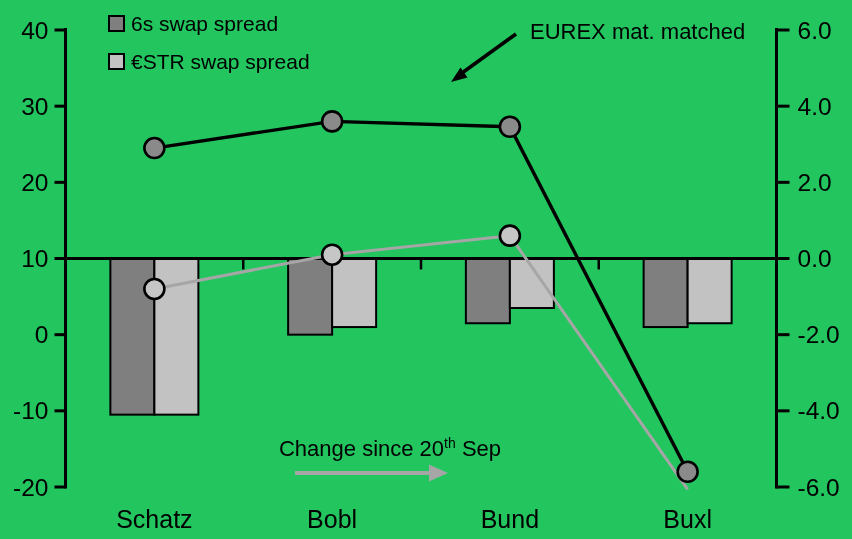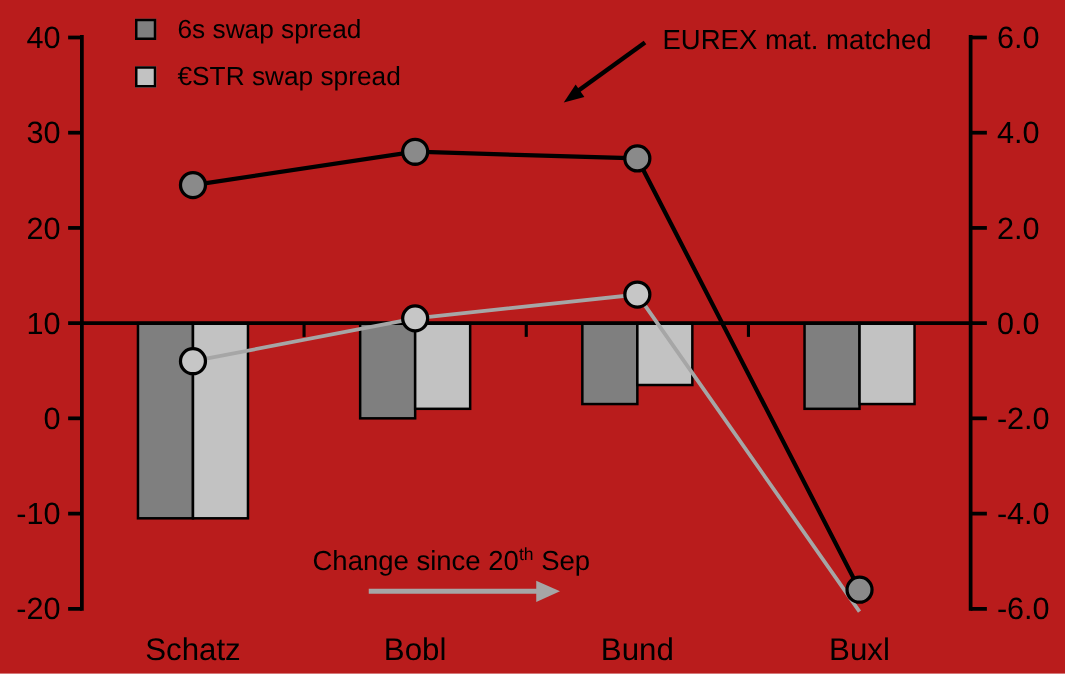--- a/index.html
+++ b/index.html
@@ -1,36 +1,36 @@
 <!DOCTYPE html>
 <html><head>
 <meta charset="utf-8">
 <style>
   html,body{margin:0;padding:0;background:#ffffff;}
   #stage{
     position:relative;
     width:852px;height:539px;
-    background:#b91c1c;
+    background:#22c55e;
     font-family:"Liberation Sans", sans-serif;
     overflow:hidden;
   }
   #chart-svg{position:absolute;left:0;top:0;}
   .overlay{position:absolute;color:#000;}
   
   #legend{left:108px;top:13px;display:flex;flex-direction:column;gap:17px;}
   .legend-row{display:flex;align-items:center;}
   .legend-swatch{
     width:17px;height:17px;border:2px solid #000;box-sizing:border-box;
     flex:0 0 auto;
   }
-  .legend-label{font-size:21px;line-height:21px;margin-left:17px;white-space:nowrap;}
+  .legend-label{font-size:21px;line-height:21px;margin-left:6px;white-space:nowrap;}
   
   #curve-note{left:530px;top:17px;font-size:22px;line-height:29px;white-space:nowrap;}
   
-  #change-note{left:250px;top:436px;width:280px;text-align:left;font-size:22px;white-space:nowrap;}
+  #change-note{left:250px;top:436px;width:280px;text-align:center;font-size:22px;white-space:nowrap;}
   #change-note sup{font-size:14px;vertical-align:super;line-height:0;}
   text{font-family:"Liberation Sans", sans-serif;fill:#000;}
 </style>
 </head>
 <body>
 
 <div id="stage">
 
   <svg id="chart-svg" width="852" height="539" viewBox="0 0 852 539">
 

